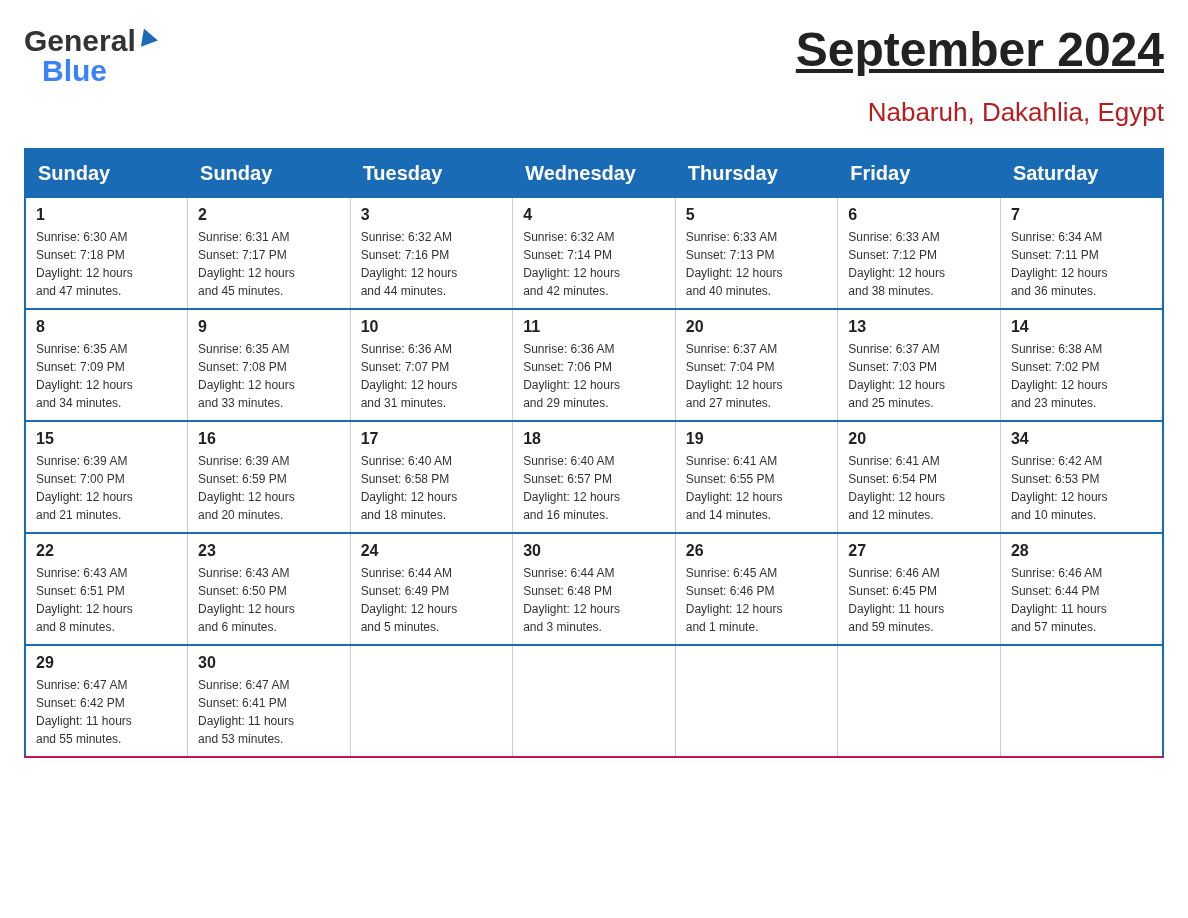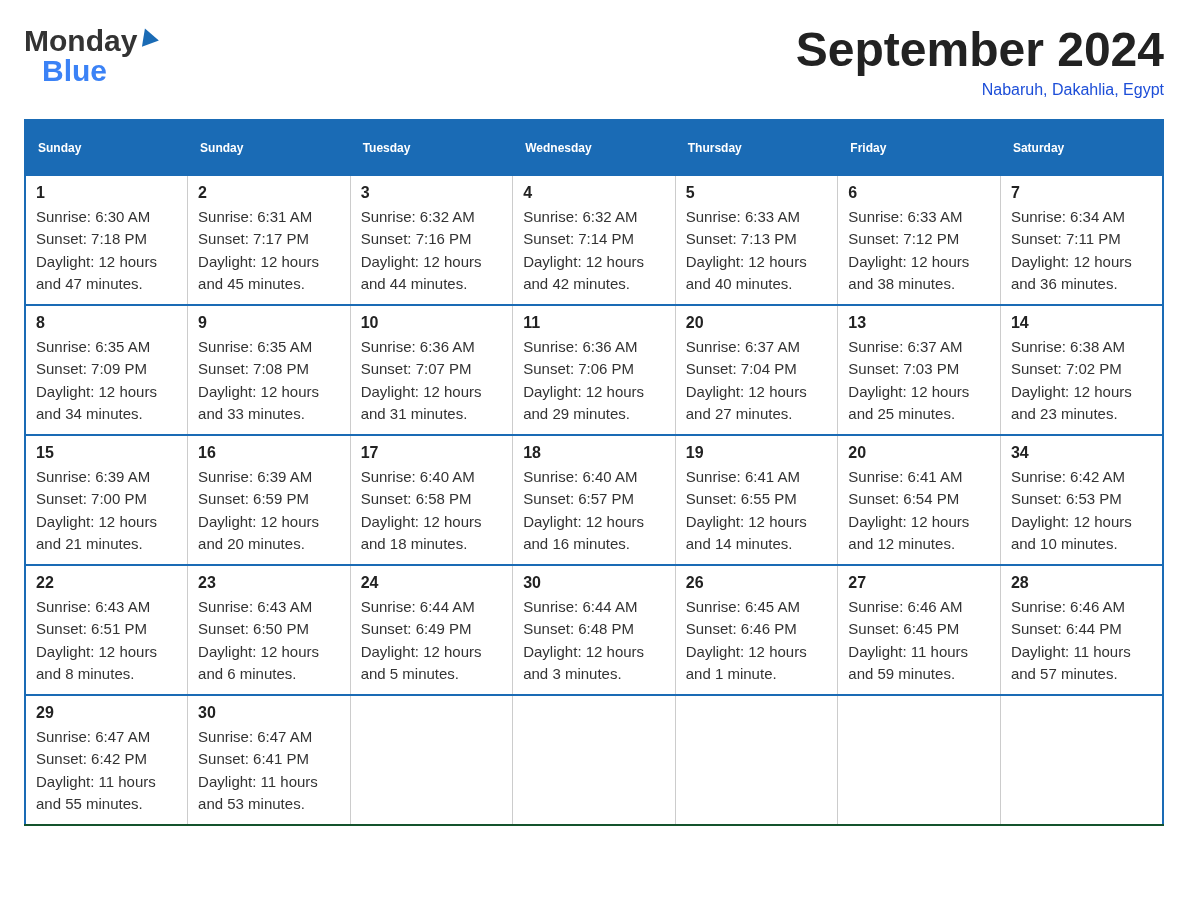--- a/index.html
+++ b/index.html
@@ -22,82 +22,83 @@
       align-items: flex-start;
     }
     .title-section {
       text-align: right;
     }
     .month-title {
       font-size: 48px;
       font-weight: bold;
       color: #222;
       line-height: 1.1;
+      text-decoration: underline;
     }
     .location {
-      font-size: 16px;
-      color: #1d4ed8;
-      margin-top: 4px;
+      font-size: 26px;
+      color: #b91c1c;
+      margin-top: 20px;
     }
     .calendar {
       width: 100%;
       border-collapse: collapse;
       border: 2px solid #1a6bb5;
     }
     .calendar th {
       background-color: #1a6bb5;
       color: #fff;
-      font-size: 12px;
+      font-size: 20px;
       font-weight: bold;
-      padding: 20px 12px;
+      padding: 12px 12px;
       text-align: left;
       border: 1px solid #1a6bb5;
       margin-left: 46px;
     }
     .calendar td {
       vertical-align: top;
       padding: 8px 10px;
       border: 1px solid #ccc;
       border-bottom: 2px solid #1a6bb5;
       font-size: 13px;
       color: #333;
       width: 14.28%;
       min-height: 100px;
     }
     .calendar tr:last-child td {
-      border-bottom: 2px solid #14532d;
+      border-bottom: 2px solid #be185d;
     }
     .day-number {
       font-size: 16px;
       font-weight: bold;
       color: #222;
       display: block;
       margin-bottom: 4px;
     }
     .day-info {
-      font-size: 15px;
+      font-size: 12px;
       line-height: 1.5;
       color: #333;
     }
     .empty-cell {
       background: #fff;
     }
     
     .logo-svg {
       display: flex;
       align-items: center;
     }
   </style>
 </head>
 <body>
 
 <div class="header">
   <div class="logo">
     <div class="logo-svg">
-      <span style="font-size:30px; font-weight:bold; color:#333;">Monday</span>
+      <span style="font-size:30px; font-weight:bold; color:#333;">General</span>
       <span style="display:inline-block; position:relative; top:-2px; margin:0 0px;">
         <svg width="22" height="22" viewBox="0 0 22 22">
           <polygon points="11,2 20,18 2,18" fill="#1a6bb5" transform="rotate(-20,11,11)"></polygon>
         </svg>
       </span>
     </div>
     <div style="display:flex; align-items:center; margin-top:-4px;">
       <span style="font-size:30px; font-weight:bold; color:#3b82f6; margin-left:18px;">Blue</span>
     </div>
   </div>

